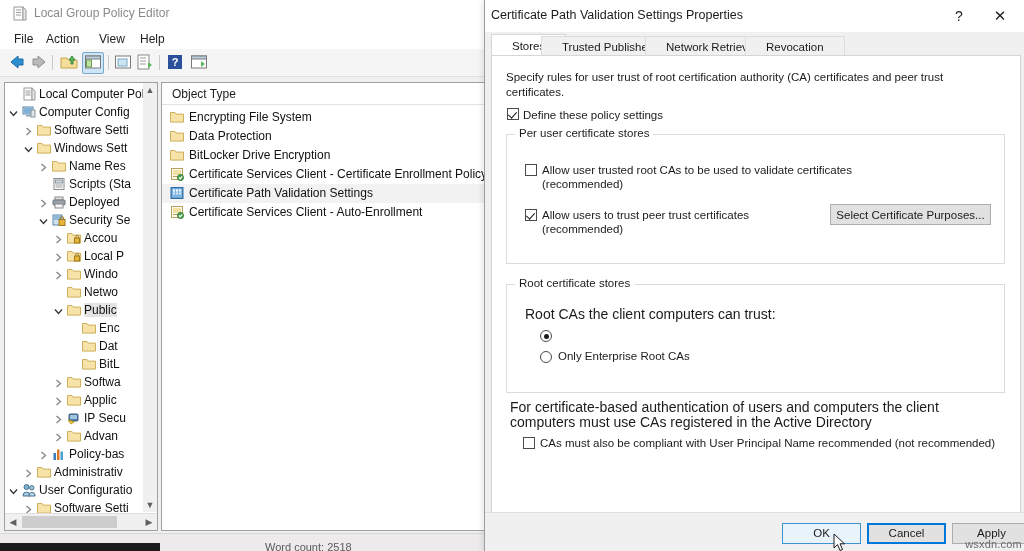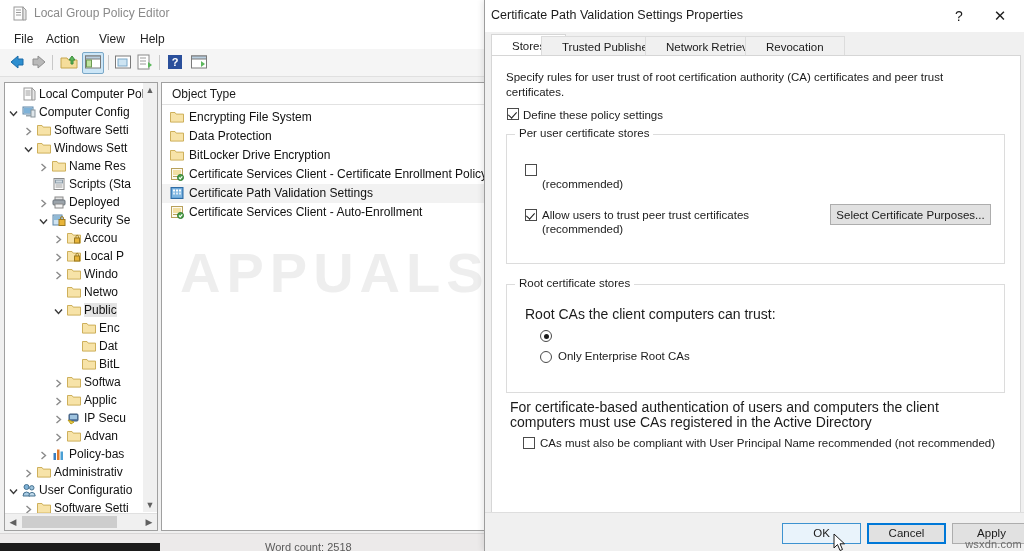--- a/index.html
+++ b/index.html
@@ -496,21 +496,20 @@
                 <path d="M3 9.5 h5" stroke="#b8a15c"></path>
                 <circle cx="10.5" cy="10.5" r="3" fill="#4aa04a" stroke="#2e7a2e"></circle>
                 <path d="M9 10.5 l1.2 1.3 l2.1 -2.5" stroke="#fff" stroke-width="1.2" fill="none"></path>
               </svg></span>
             <span class="llabel">Certificate Services Client - Auto-Enrollment</span>
           </div>
         </div>
     </div>
   </div>
 
-  <div class="watermark">APPUALS</div>
 
   <div class="dlg">
 
     <div class="dlg-titlebar">
       <span class="dlg-title">Certificate Path Validation Settings Properties</span>
       <span class="dlg-help">?</span>
       <span class="dlg-close">✕</span>
     </div>
 
     <div class="tabstrip">
@@ -525,21 +524,21 @@
       <div class="intro">Specify rules for user trust of root certification authority (CA) certificates and peer trust certificates.</div>
 
       <div class="cbx checked" style="left:15px; top:52px;"></div>
       <div class="cbx-label" style="left:31px; top:52px;">Define these policy settings</div>
 
       <div class="groupbox" style="left:14px; top:78px; width:497px; height:128px;">
         <span class="groupbox-title">Per user certificate stores</span>
 
         <div class="cbx" style="left:18px; top:29px;"></div>
         <div class="cbx-label" style="left:35px; top:28px; width:400px;">
-          <br>
+          <span>Allow user trusted root CAs to be used to validate certificates</span><br>
           <span>(recommended)</span>
         </div>
 
         <div class="cbx checked" style="left:18px; top:74px;"></div>
         <div class="cbx-label" style="left:35px; top:73px; width:300px;">
           <span>Allow users to trust peer trust certificates</span><br>
           <span>(recommended)</span>
         </div>
 
         <div class="btn" style="left:323px; top:69px; width:161px; height:21px; line-height:20px;">Select Certificate Purposes...</div>

